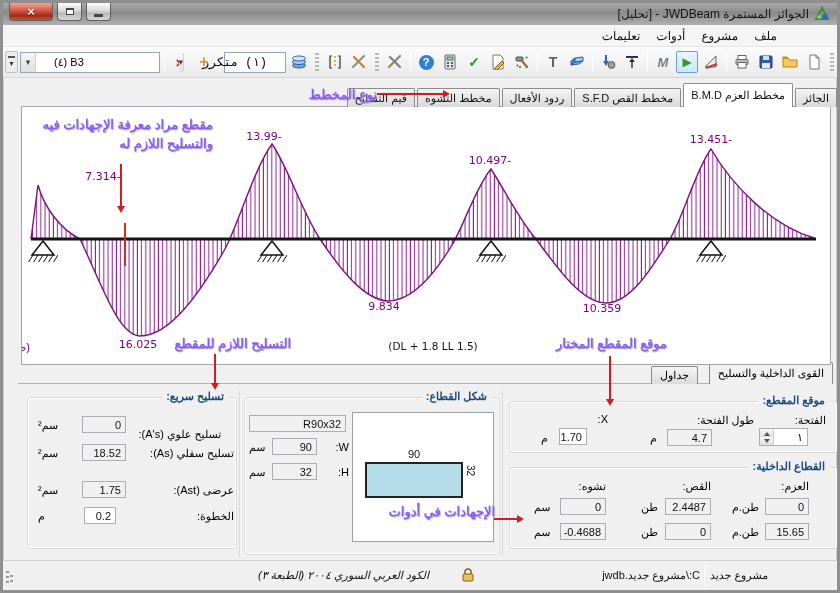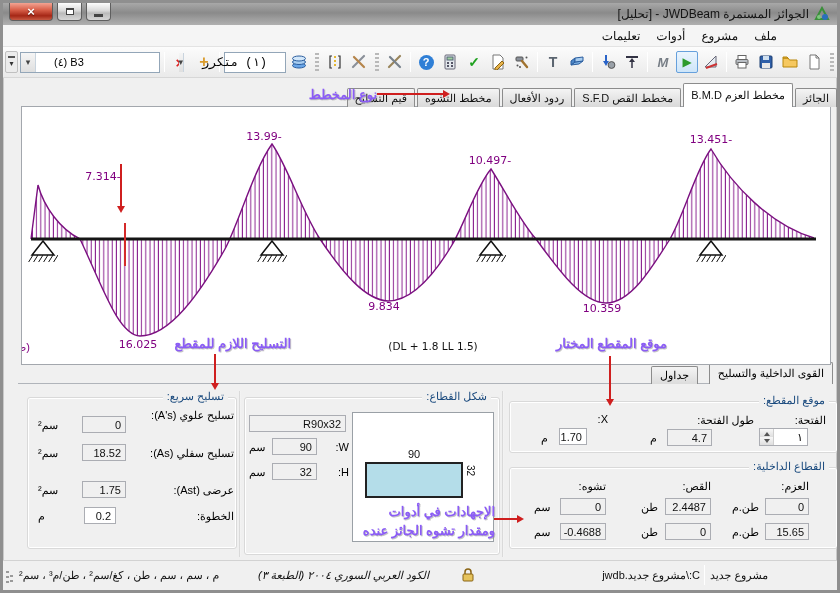--- a/index.html
+++ b/index.html
@@ -57,21 +57,21 @@
   .tab{height:19px;padding:0 7px;display:flex;align-items:center;font-size:11px;color:#111;
     background:linear-gradient(#f4f4f4,#d9d9d9);border:1px solid #8c8c8c;border-bottom:none;
     border-radius:2px 2px 0 0;white-space:nowrap;cursor:pointer;}
   .tab.active{height:24px;background:#fff;position:relative;z-index:7;font-size:11px;}
   
   .chartpanel{position:absolute;left:18px;top:103px;width:810px;height:259px;background:#fff;
     border:1px solid #a3a7ad;z-index:5;}
   
   .grp{position:absolute;border:1px solid #d9d9d9;border-radius:3px;box-shadow:inset 0 0 0 1px #fff;}
   .gtitle{position:absolute;top:-8px;right:8px;background:#f0f0f0;padding:0 4px;font-size:11px;
-    color:#1a4a7e;white-space:nowrap;}
+    color:#1a4a7e;white-space:nowrap;font-weight:bold;}
   .lbl{position:absolute;font-size:11px;color:#000;white-space:nowrap;text-align:right;}
   .unit{position:absolute;font-size:11px;color:#000;white-space:nowrap;}
   .fld{position:absolute;height:17px;border:1px solid #abadb3;background:#f0f0f0;font-size:11px;
     direction:ltr;display:flex;align-items:center;justify-content:flex-end;padding:0 4px;color:#111;}
   .fld.edit{background:#fff;}
   .spin{position:absolute;height:18px;border:1px solid #abadb3;background:#fff;display:flex;direction:ltr;}
   .spin .btns{width:14px;display:flex;flex-direction:column;border-right:1px solid #cfcfcf;}
   .spin .sb{flex:1;background:linear-gradient(#f8f8f8,#dedede);display:flex;align-items:center;justify-content:center;}
   .tri-up{width:0;height:0;border:3px solid transparent;border-bottom:4px solid #555;margin-top:-2px;}
   .tri-dn{width:0;height:0;border:3px solid transparent;border-top:4px solid #555;margin-bottom:-2px;}
@@ -307,31 +307,34 @@
         <text x="580" y="205">10.359</text>
       </g>
       <text x="411" y="243" font-size="10.5" fill="#111" text-anchor="middle" font-family="'DejaVu Sans',sans-serif">(1.5 DL + 1.8 LL)</text>
       <text x="8" y="244" font-size="11" fill="#800080" text-anchor="start">(طن.م)</text>
     </svg>
   </div>
 
   <div class="ann" style="left:278px;top:82px;width:96px;">نوع المخطط</div>
   <div class="arrh" style="left:374px;top:90px;width:70px;"></div>
 
+  <div class="ann" style="left:58px;top:112px;width:152px;">
+    <div>مقطع مراد معرفة الإجهادات فيه</div>
+    <div>والتسليح اللازم له</div>
+  </div>
   <div class="arrv" style="left:117px;top:161px;height:46px;"></div>
 
   <div class="ann" style="left:182px;top:331px;width:106px;">التسليح اللازم للمقطع</div>
   <div class="arrv" style="left:211px;top:351px;height:33px;"></div>
 
   <div class="ann" style="left:548px;top:331px;width:116px;">موقع المقطع المختار</div>
   <div class="arrv" style="left:606px;top:353px;height:47px;"></div>
 
   <div class="ann" style="left:330px;top:499px;width:162px;z-index:45;">
     <div>الإجهادات في أدوات</div>
-    <div>ومقدار تشوه الجائز عنده</div>
   </div>
   <div class="arrh" style="left:491px;top:515px;width:27px;"></div>
 
   <div class="abs" style="left:15px;top:380px;width:814px;height:1px;background:#b0b4ba;"></div>
 
   <div class="btab" style="right:4px;top:359px;height:22px;background:#f0f0f0;z-index:3;">القوى الداخلية والتسليح</div>
   <div class="btab" style="right:139px;top:363px;height:18px;background:linear-gradient(#f4f4f4,#dcdcdc);">جداول</div>
 
   <div class="vsep" style="left:236px;top:388px;height:166px;"></div>
   <div class="vsep" style="left:499px;top:388px;height:166px;"></div>
@@ -388,37 +391,36 @@
     <div class="unit" style="left:4px;top:68px;">سم</div>
     <div class="abs" style="left:107px;top:14px;width:142px;height:130px;background:#fff;border:1px solid #9aa0a6;">
       <div class="abs" style="left:12px;top:35px;width:98px;text-align:center;font-size:11px;color:#111;">90</div>
       <div class="abs" style="left:12px;top:49px;width:98px;height:36px;background:#b4dde9;border:2px solid #222;"></div>
       <div class="abs" style="left:112px;top:52px;font-size:10px;color:#111;writing-mode:vertical-rl;">32</div>
     </div>
   </div>
 
   <div class="grp" style="left:24px;top:394px;width:210px;height:152px;">
     <div class="gtitle">تسليح سريع:</div>
-    <div class="lbl" style="left:98px;top:11px;width:108px;">تسليح علوي (A's):</div>
+    <div class="lbl" style="left:98px;top:30px;width:108px;text-align:center;">تسليح علوي (A's):</div>
     <div class="fld" style="left:54px;top:18px;width:44px;">0</div>
     <div class="unit" style="left:10px;top:21px;">سم²</div>
     <div class="lbl" style="left:98px;top:49px;width:108px;">تسليح سفلي (As):</div>
     <div class="fld" style="left:54px;top:46px;width:44px;">18.52</div>
     <div class="unit" style="left:10px;top:49px;">سم²</div>
     <div class="lbl" style="left:98px;top:86px;width:108px;">عرضى (Ast):</div>
     <div class="fld" style="left:54px;top:83px;width:44px;">1.75</div>
     <div class="unit" style="left:10px;top:86px;">سم²</div>
     <div class="lbl" style="left:98px;top:112px;width:108px;">الخطوة:</div>
     <div class="fld edit" style="left:56px;top:109px;width:32px;">0.2</div>
     <div class="unit" style="left:10px;top:112px;">م</div>
   </div>
 
   <div class="statusbar">
     <div class="sgrip"></div>
-    <div class="txt" style="left:16px;">م ، سم ، سم ، طن ، كغ/سم² ، طن/م³ ، سم²</div>
     <div class="txt" style="right:408px;font-style:italic;">الكود العربي السوري ٢٠٠٤ (الطبعة ٣)</div>
     <svg class="abs" style="left:457px;top:6px;width:16px;height:16px;" viewBox="0 0 16 16">
       <rect x="3" y="7" width="10" height="7" rx="1" fill="#e6c35c" stroke="#8a6414"></rect>
       <path d="M5 7V5a3 3 0 016 0v2" fill="none" stroke="#8a6414" stroke-width="1.5"></path>
     </svg>
     <div class="ssep" style="left:701px;"></div>
     <div class="txt" style="right:137px;">C:\مشروع جديد.jwdb</div>
     <div class="txt" style="left:707px;text-align:left;">مشروع جديد</div>
   </div>
 

